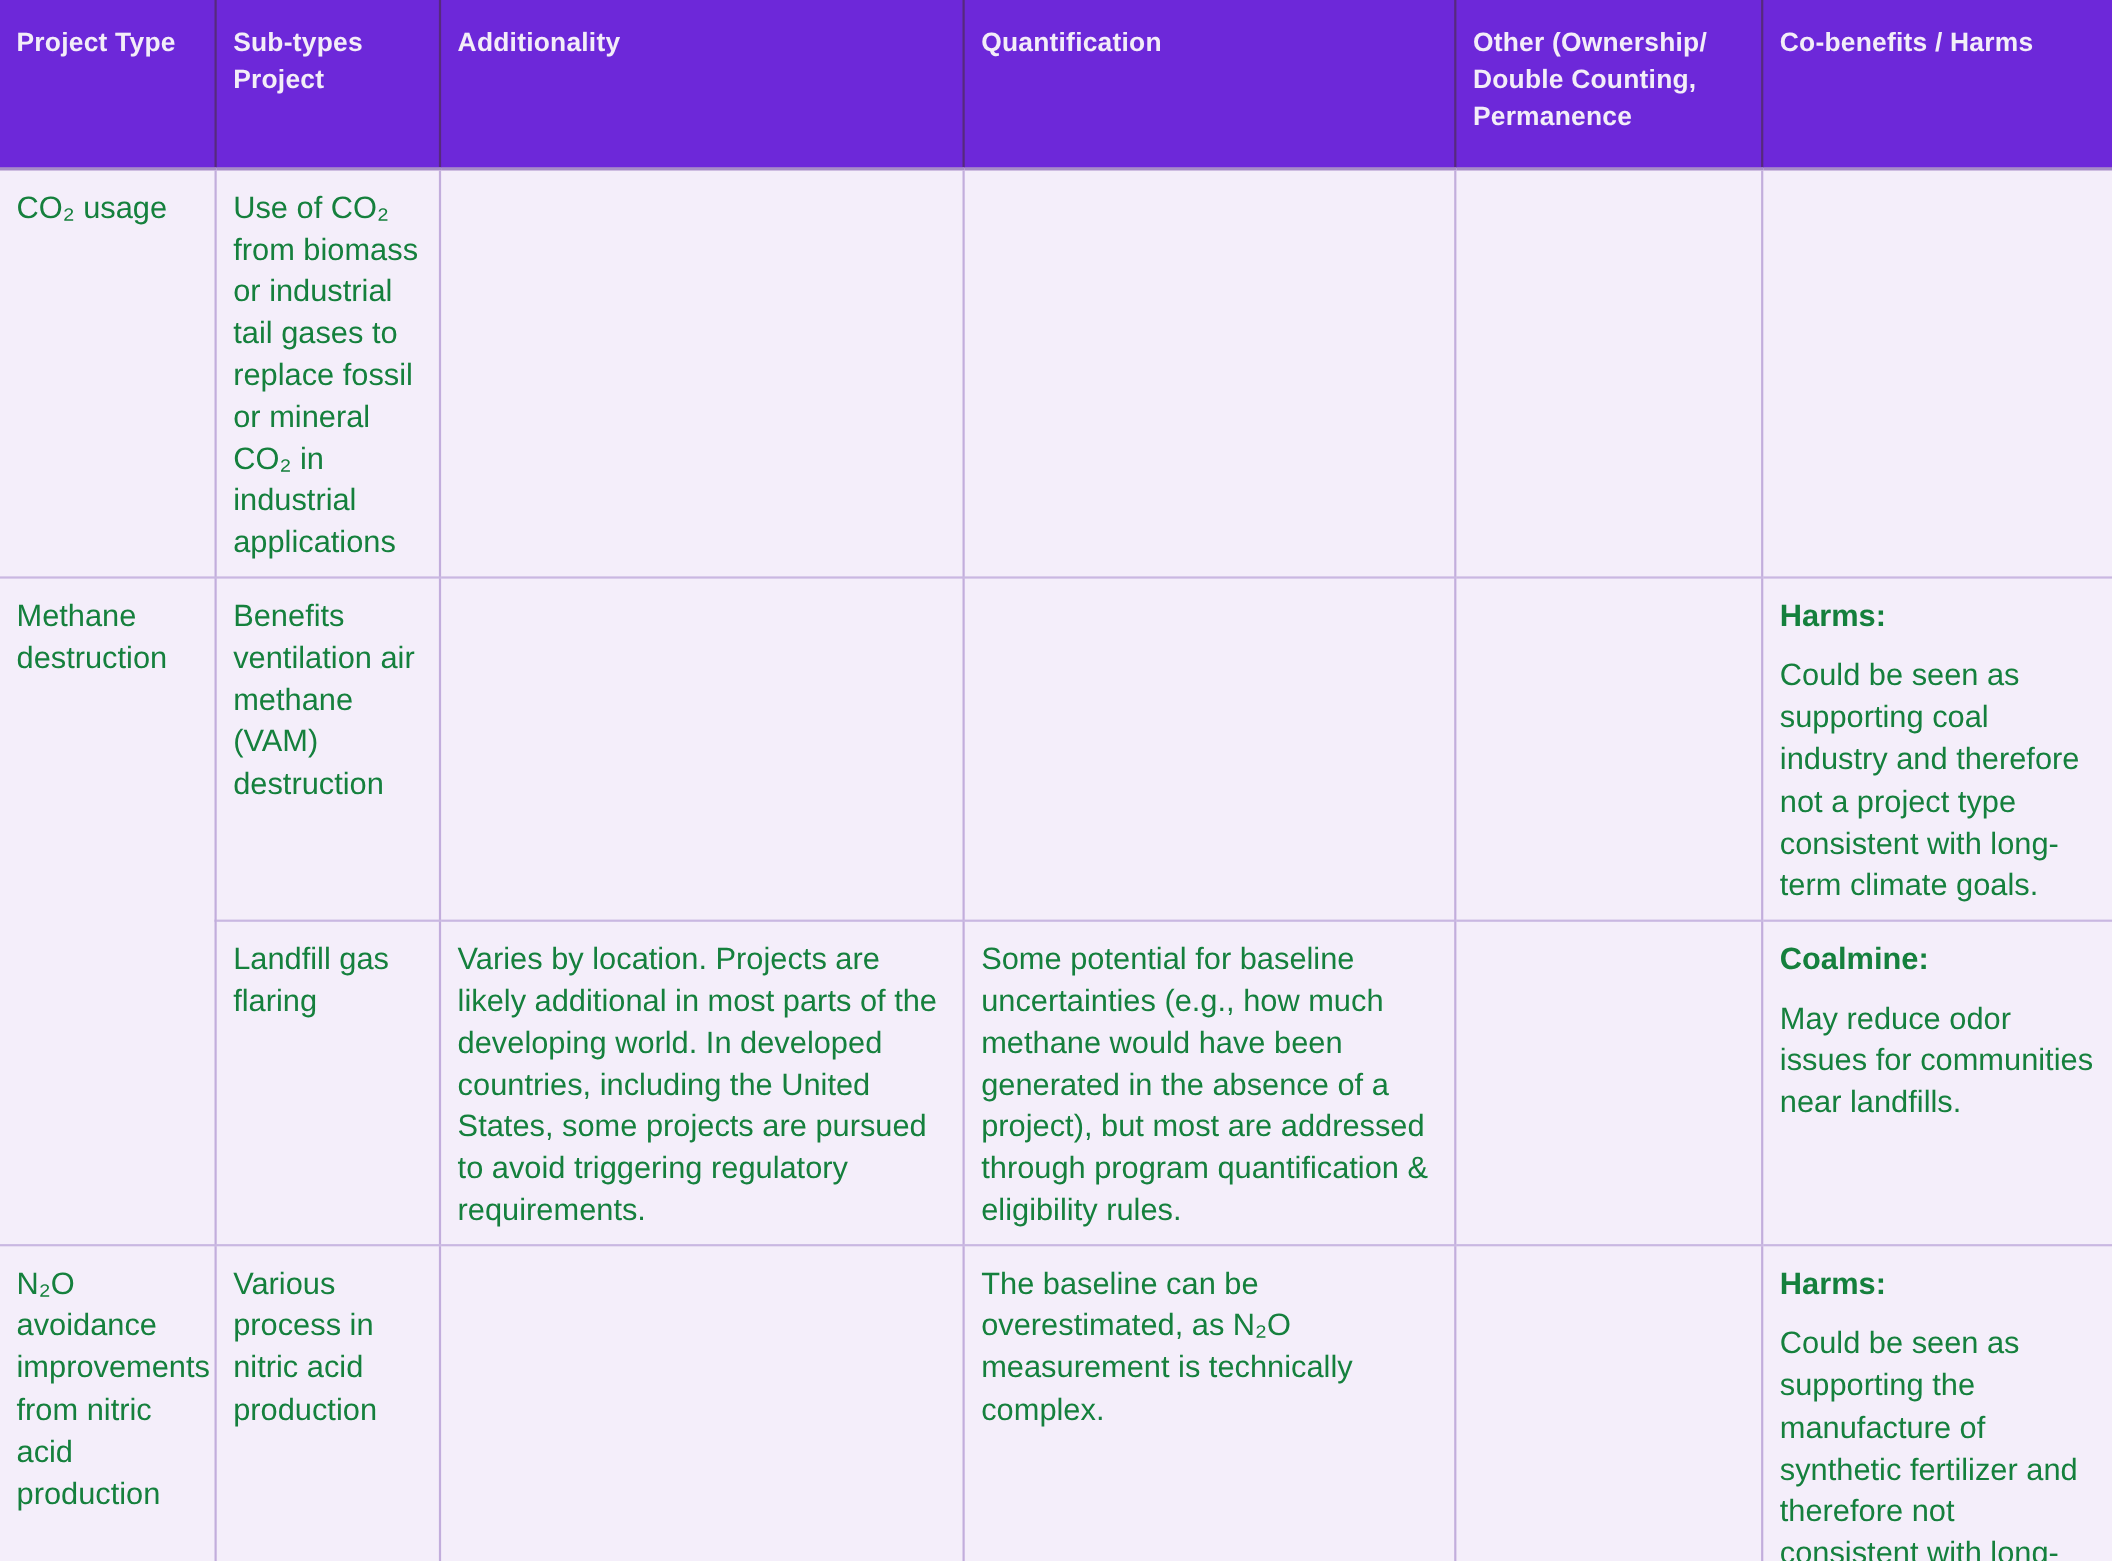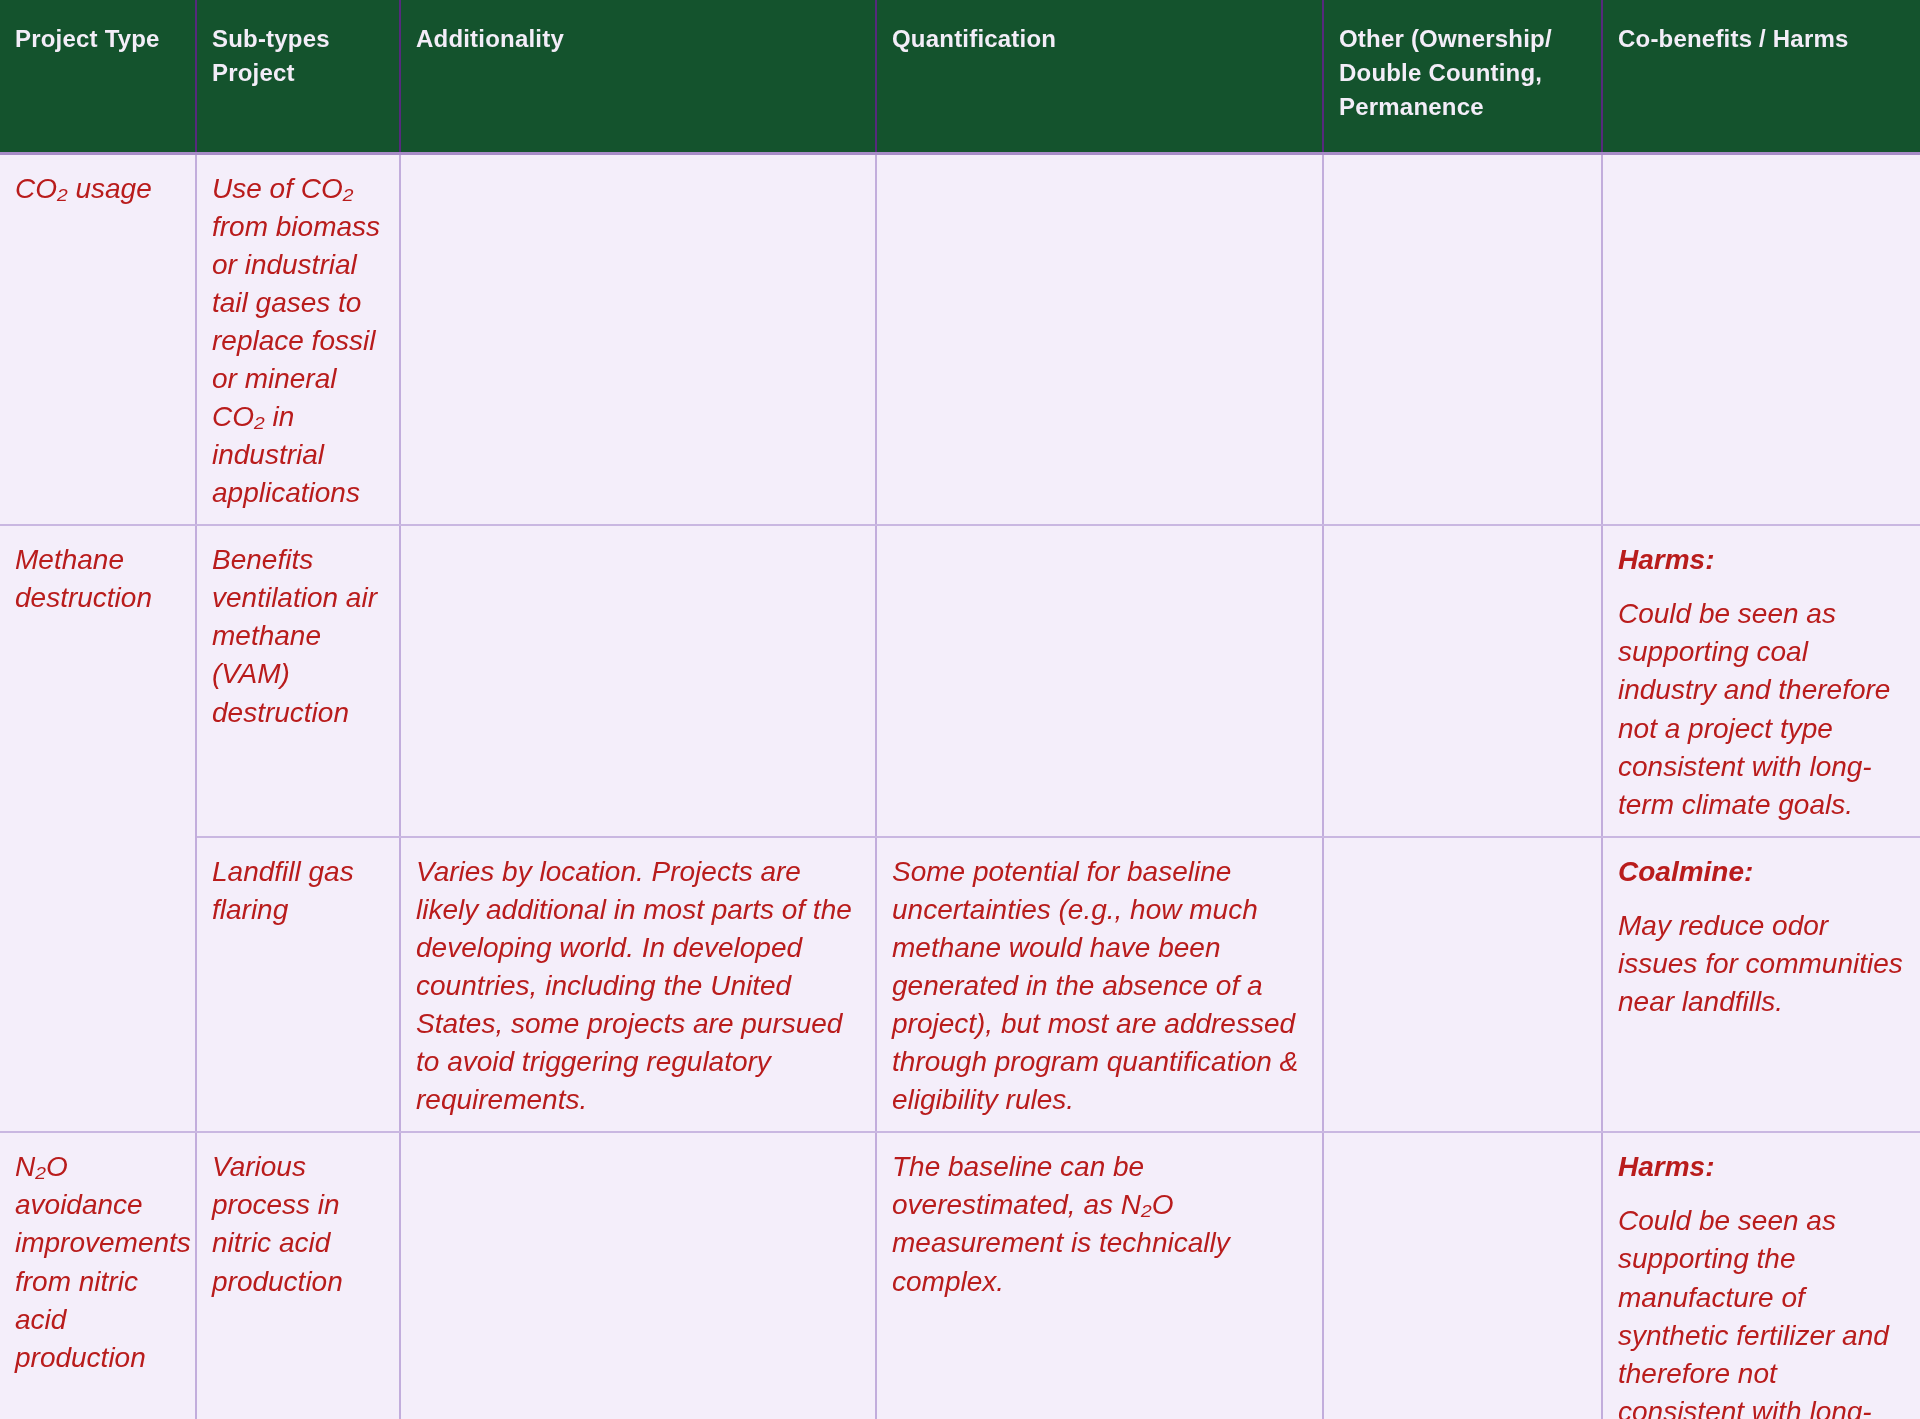--- a/index.html
+++ b/index.html
@@ -10,45 +10,44 @@
     background: #f4eefa;
     font-family: "Liberation Sans", "DejaVu Sans", sans-serif;
     overflow: hidden;
   }
   table.offset-table {
     border-collapse: collapse;
     table-layout: fixed;
     width: 1920px;
   }
   thead th {
-    background: #14532d;
+    background: #6d28d9;
     color: #f3edf8;
     font-size: 24px;
     font-weight: bold;
     text-align: left;
     vertical-align: top;
     padding: 22px 16px 0 15px;
     height: 153px;
     line-height: 1.42;
     border-right: 2px solid #562a7d;
     border-bottom: 3px solid #a78cc7;
     letter-spacing: 0.2px;
   }
   thead th:last-child { border-right: none; }
   tbody td {
     background: #f4eefa;
-    color: #b91c1c;
+    color: #15803d;
     font-size: 28px;
     line-height: 1.36;
     vertical-align: top;
     text-align: left;
     padding: 15px 16px 12px 15px;
     border-right: 2px solid #c2addc;
     border-bottom: 2px solid #c9b7e1;
-    font-style: italic;
   }
   tbody td:last-child { border-right: none; }
   tbody tr:last-child td { border-bottom: none; }
   tr.row-1 { height: 309px; }
   tr.row-2a { height: 307px; }
   tr.row-2b { height: 287px; margin-left: 31px; }
   tr.row-3 { height: 356px; }
   .cb-label { margin: 0 0 16px 0; font-weight: bold; }
   .cb-text { margin: 0; }
 </style>

